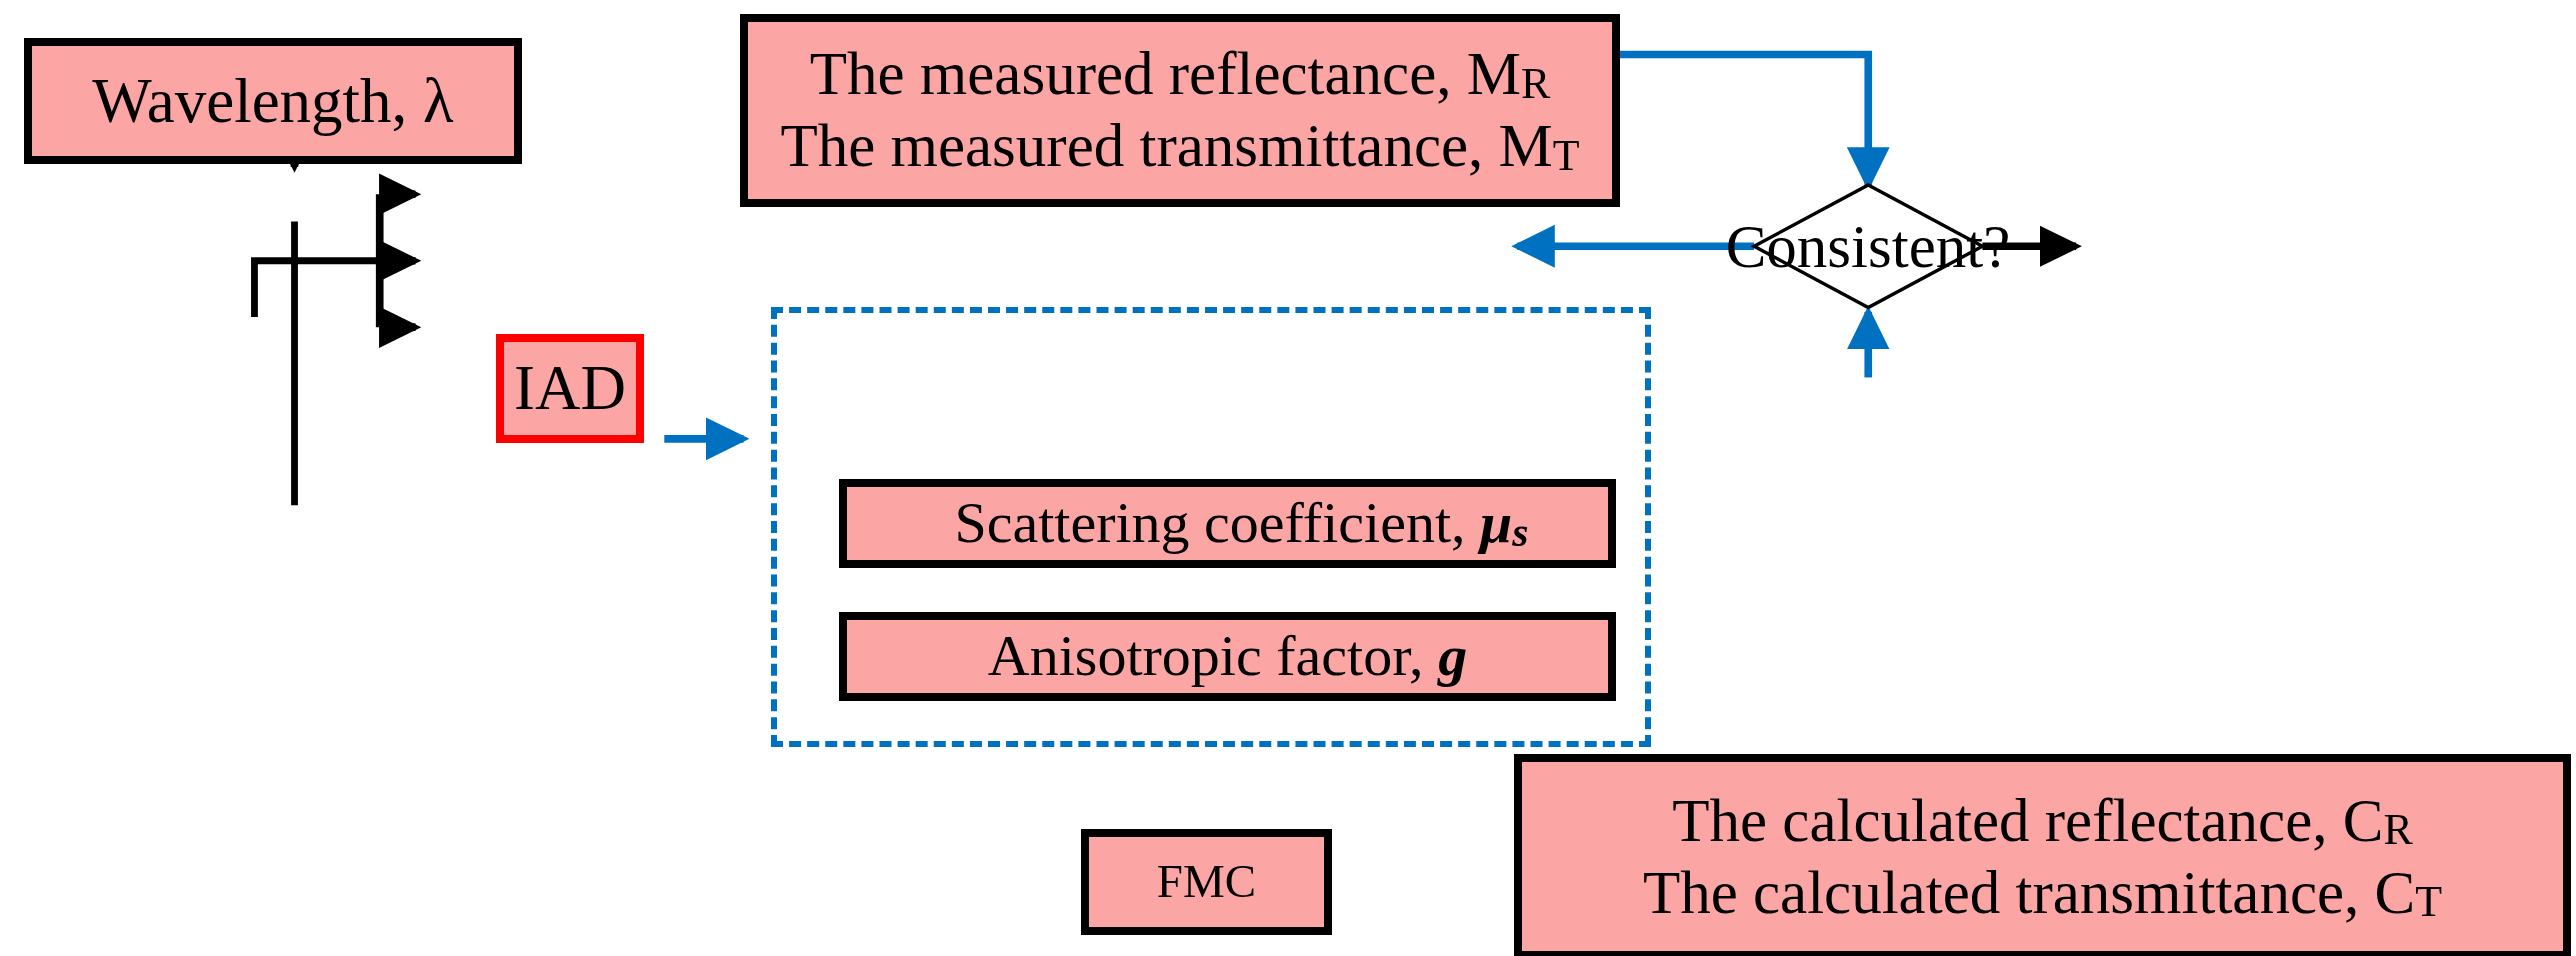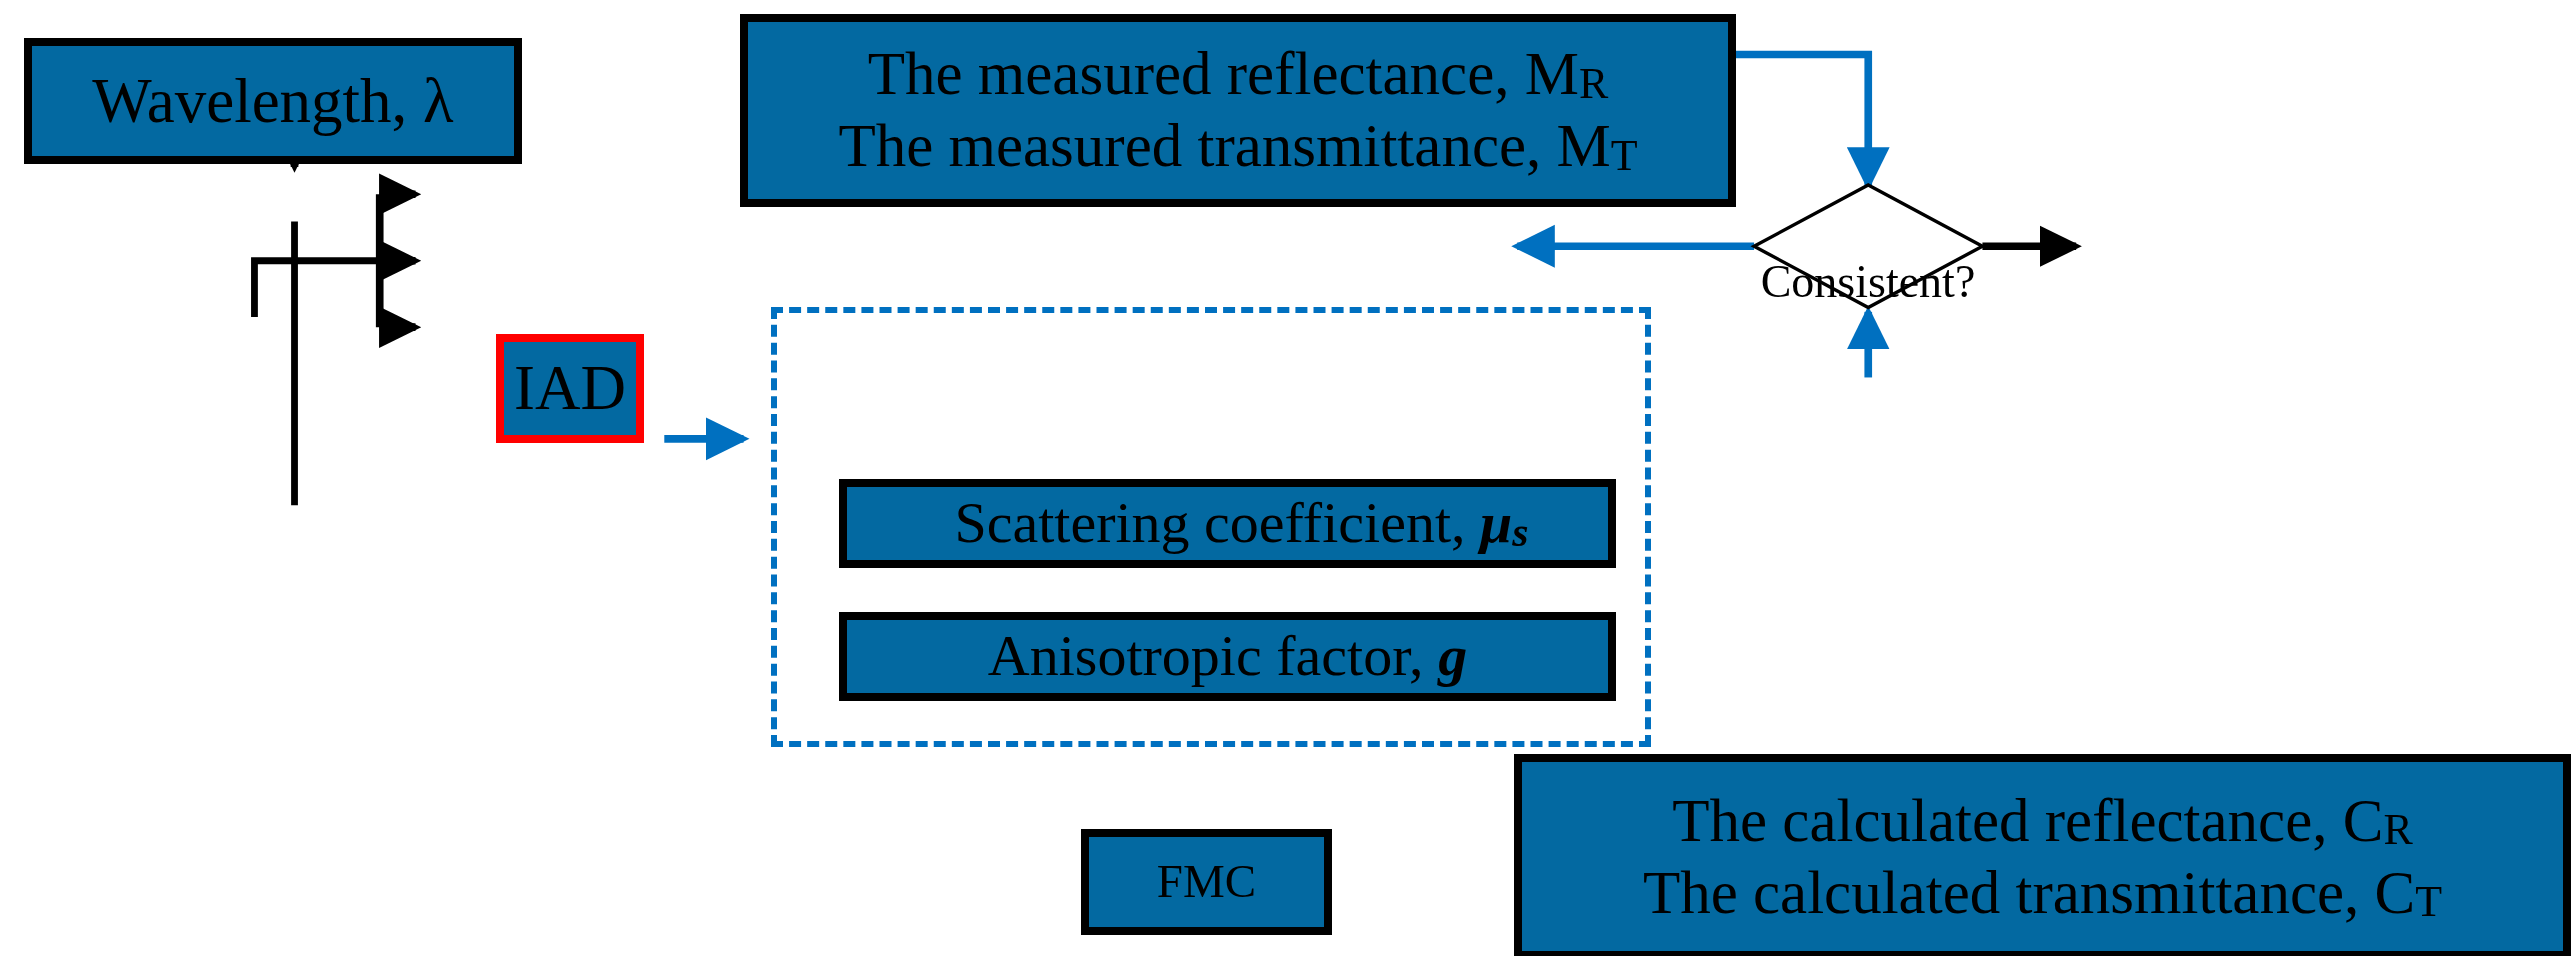--- a/index.html
+++ b/index.html
@@ -18,21 +18,21 @@
   svg#wires {
     position: absolute;
     left: 0; top: 0;
     width: 2576px;
     height: 956px;
     pointer-events: none;
   }
   .node {
     position: absolute;
     box-sizing: border-box;
-    background: #0369a1;
+    background: #fca5a5;
     border: 5.1px solid #000000;
     display: flex;
     flex-direction: column;
     align-items: center;
     justify-content: center;
     text-align: center;
     font-family: "Liberation Serif", "DejaVu Serif", serif;
     color: #000000;
     line-height: 1.18;
     z-index: 3;
@@ -126,21 +126,21 @@
       <path d="M 2192 443 L 2192 366" marker-end="url(#ahU)"></path>
     </g>
 
     <polygon points="2192,217 2326,289 2192,361 2058,289" fill="#ffffff" stroke="#000000" stroke-width="4"></polygon>
   </svg>
 
   <div class="node" style="left: 24px; top: 38px; width: 498px; height: 126px; font-size: 63px; border-width: 8.5px;">
     <span class="ln">Wavelength, λ</span>
   </div>
 
-  <div class="node" style="left: 740px; top: 13.6px; width: 996px; height: 193px; font-size: 61px; border-width: 8.5px;">
+  <div class="node" style="left: 740px; top: 13.6px; width: 880px; height: 193px; font-size: 61px; border-width: 8.5px;">
     <span class="ln"><span>The measured reflectance, M</span><span class="sub">R</span></span>
     <span class="ln"><span>The measured transmittance, M</span><span class="sub">T</span></span>
   </div>
 
   <div class="node red" style="left: 496px; top: 334px; width: 148px; height: 109px; font-size: 63px; border-width: 8.5px;">
     <span class="ln">IAD</span>
   </div>
 
 
   <div class="dashedbox" style="left: 771px; top: 307px; width: 880px; height: 440px; border-width: 6.8px;"></div>
@@ -157,19 +157,19 @@
   <div class="node" style="left: 1081px; top: 829px; width: 251px; height: 106px; font-size: 47px; border-width: 8.5px;">
     <span class="ln">FMC</span>
   </div>
 
   <div class="node" style="left: 1514px; top: 754px; width: 1057px; height: 205px; font-size: 61px; border-width: 8.5px;">
     <span class="ln"><span>The calculated reflectance, C</span><span class="sub">R</span></span>
     <span class="ln"><span>The calculated transmittance, C</span><span class="sub">T</span></span>
   </div>
 
   <div class="diamond" style="left: 1754px; top: 185px; width: 228px; height: 123px;">
-    <div class="dtext" style="font-size: 46px; align-items: flex-end;">
+    <div class="dtext" style="font-size: 61px;">
       <span>Consistent?</span>
     </div>
   </div>
 
 </div>
 
 
 </body></html>

